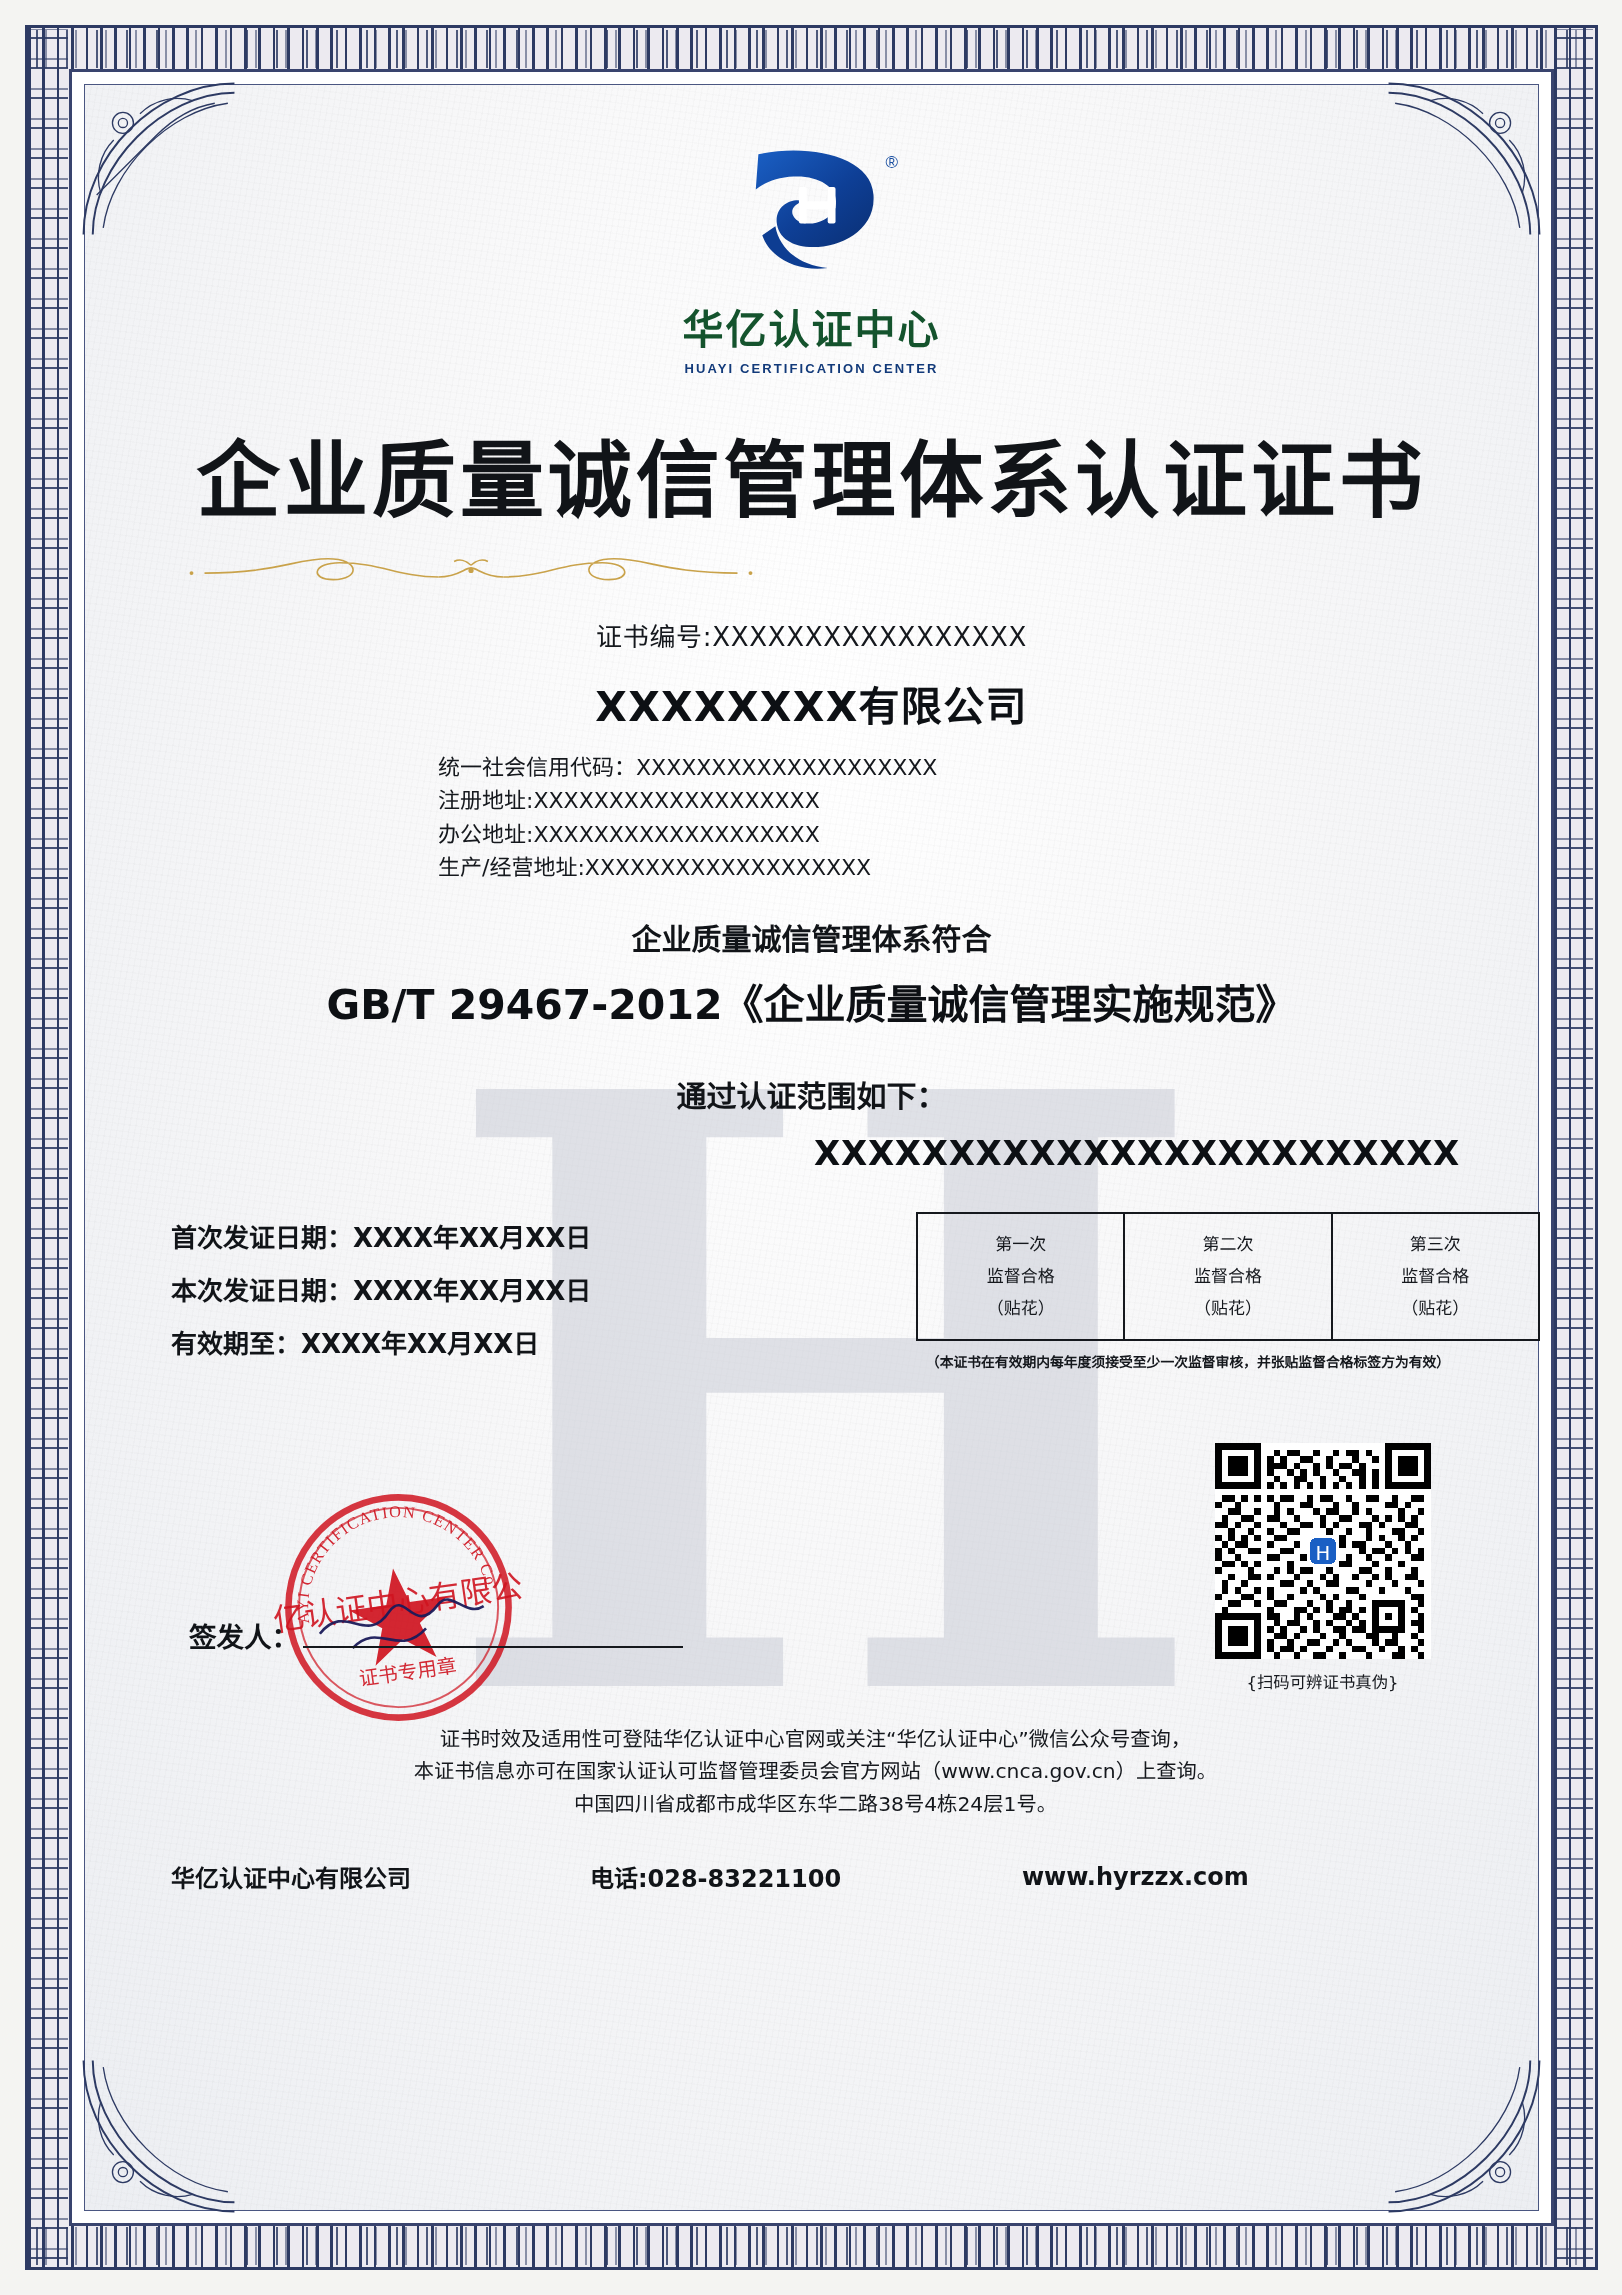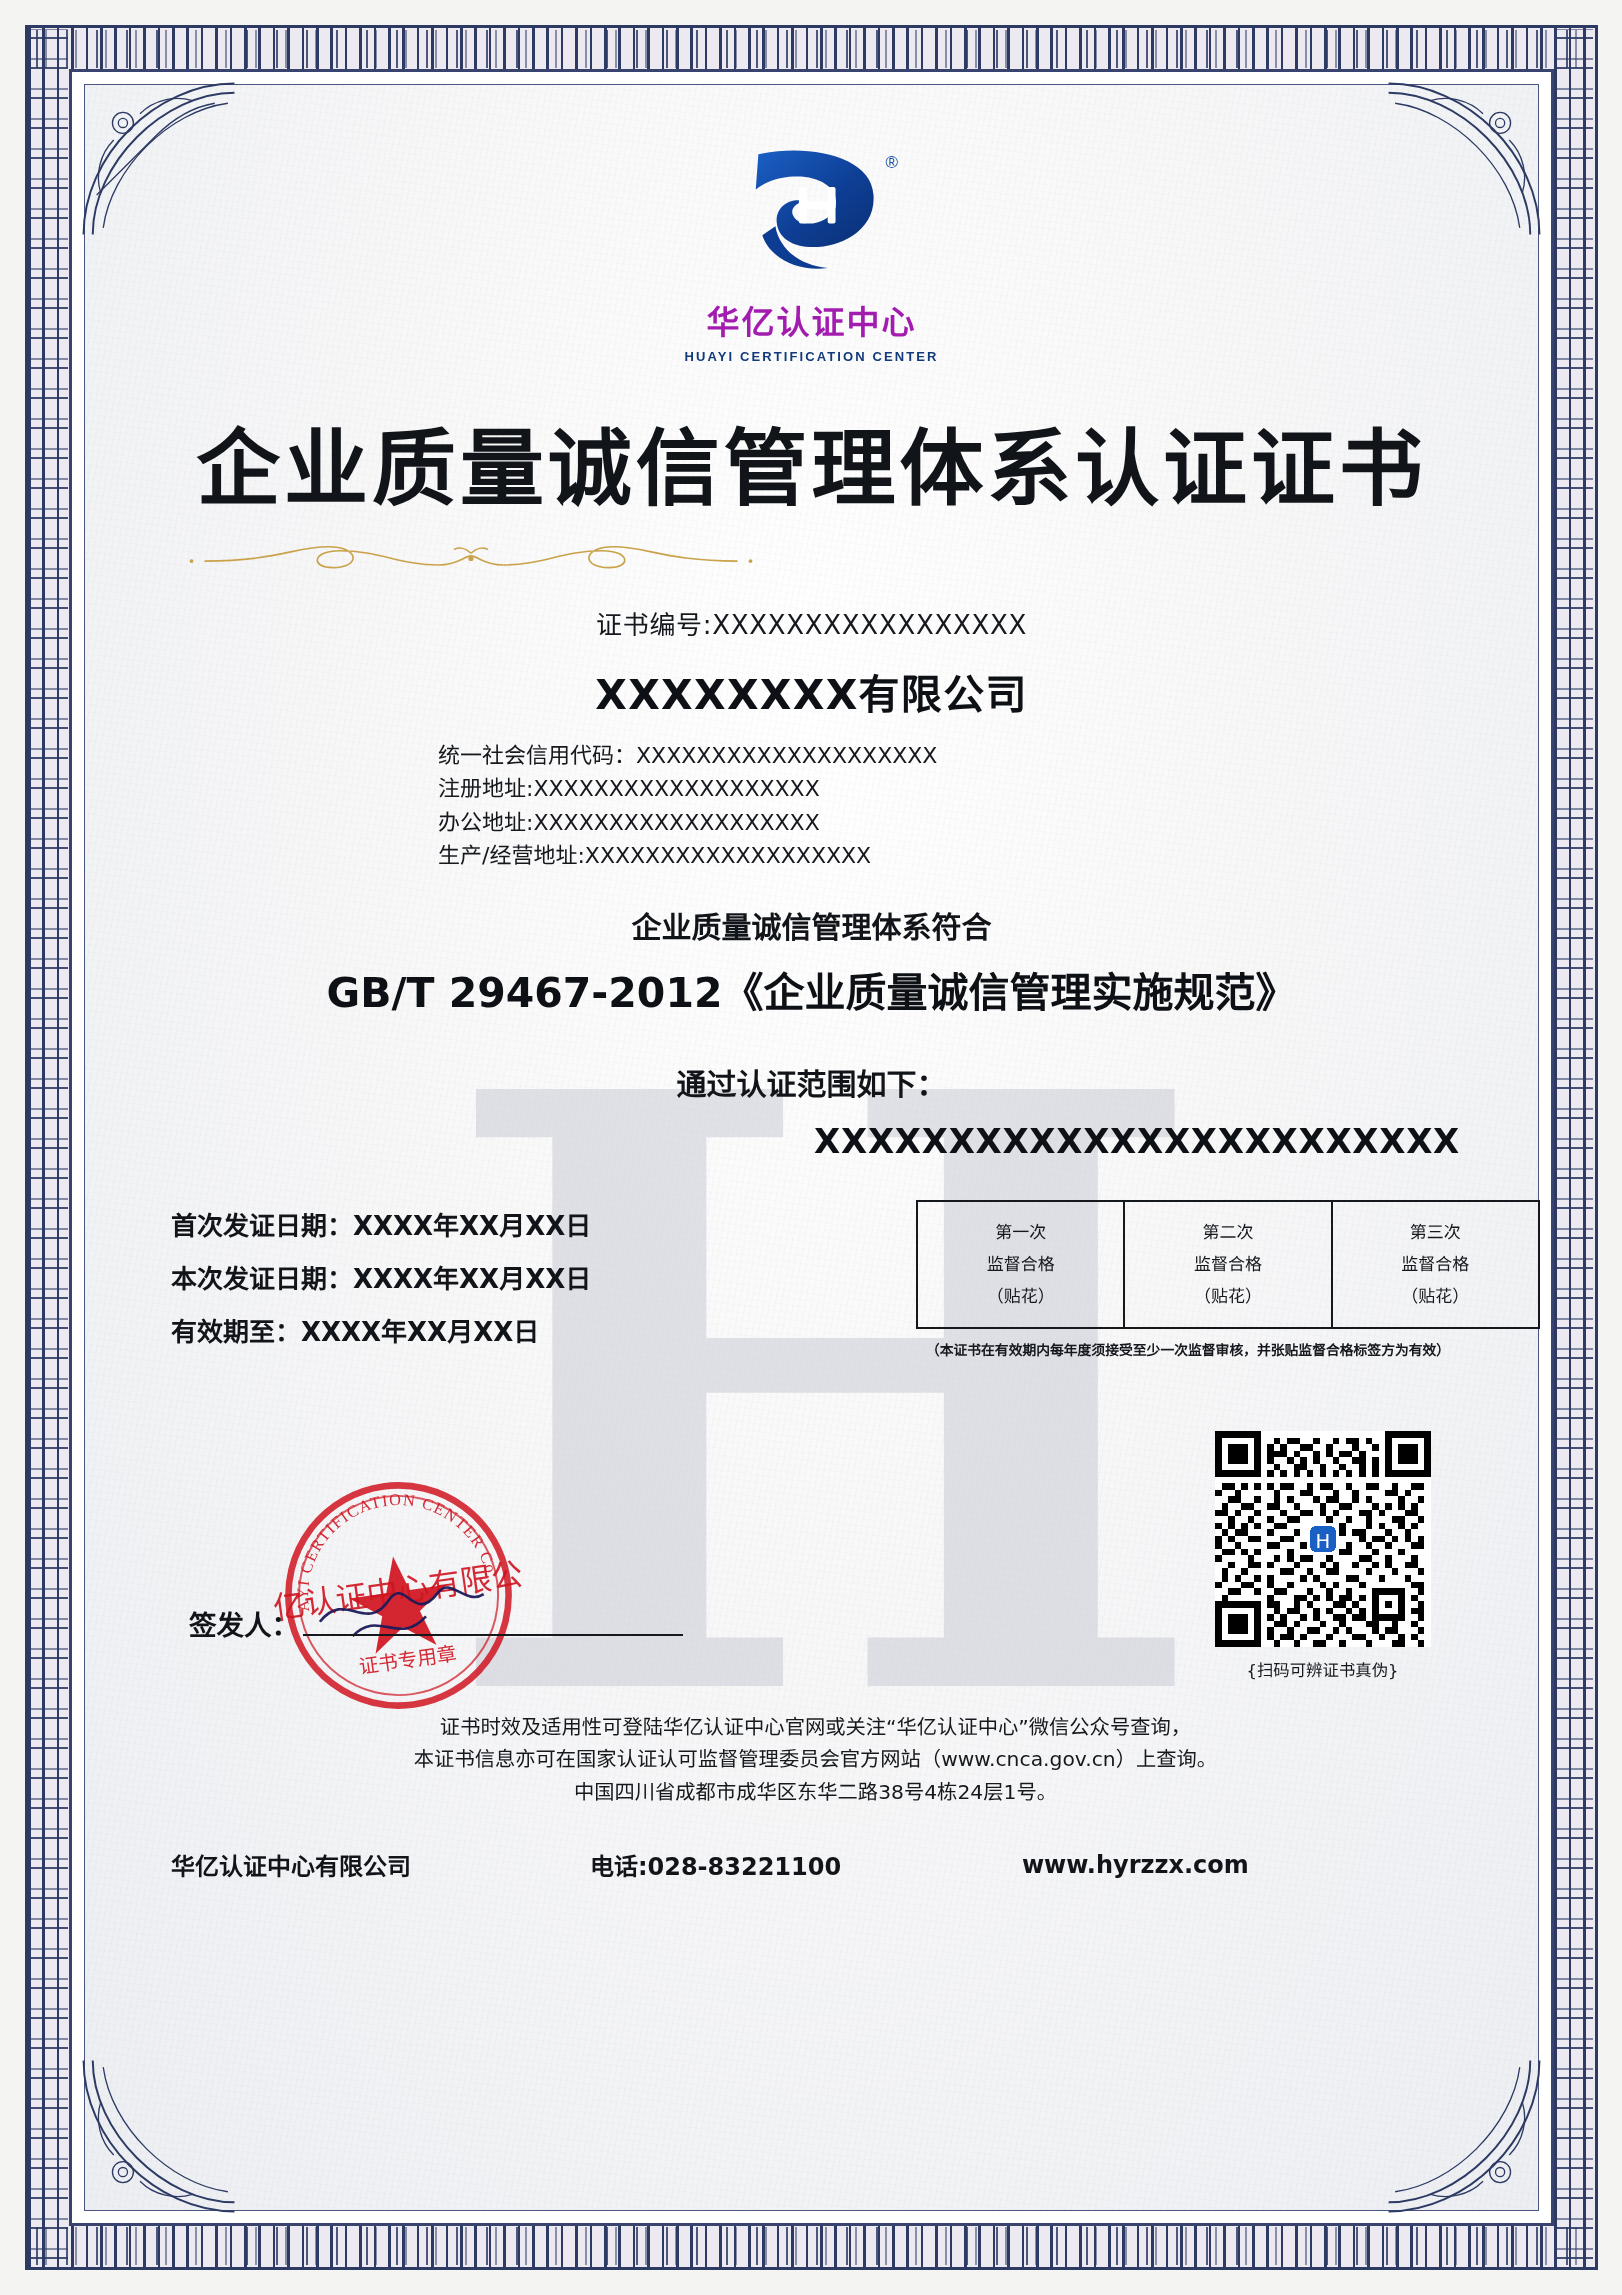--- a/index.html
+++ b/index.html
@@ -116,21 +116,21 @@
   }
   .logo-mark .hook{
     position:absolute;left:0;top:0;width:152px;height:121px;
   }
   .logo-reg{
     position:absolute;right:-10.5px;top:3.9px;
     font-size:17px;color:#1a4fa0;
   }
   .logo-cn{
     margin-top:9.2px;
-    font-size:33px;font-weight:700;color:#a21caf;
+    font-size:41px;font-weight:700;color:#14532d;
     letter-spacing:2px;
     font-family:"DejaVu Sans", sans-serif;
   }
   .logo-en{
     margin-top:5.2px;
     font-size:13px;font-weight:700;color:#123a7a;
     letter-spacing:2.1px;
   }
 
   

